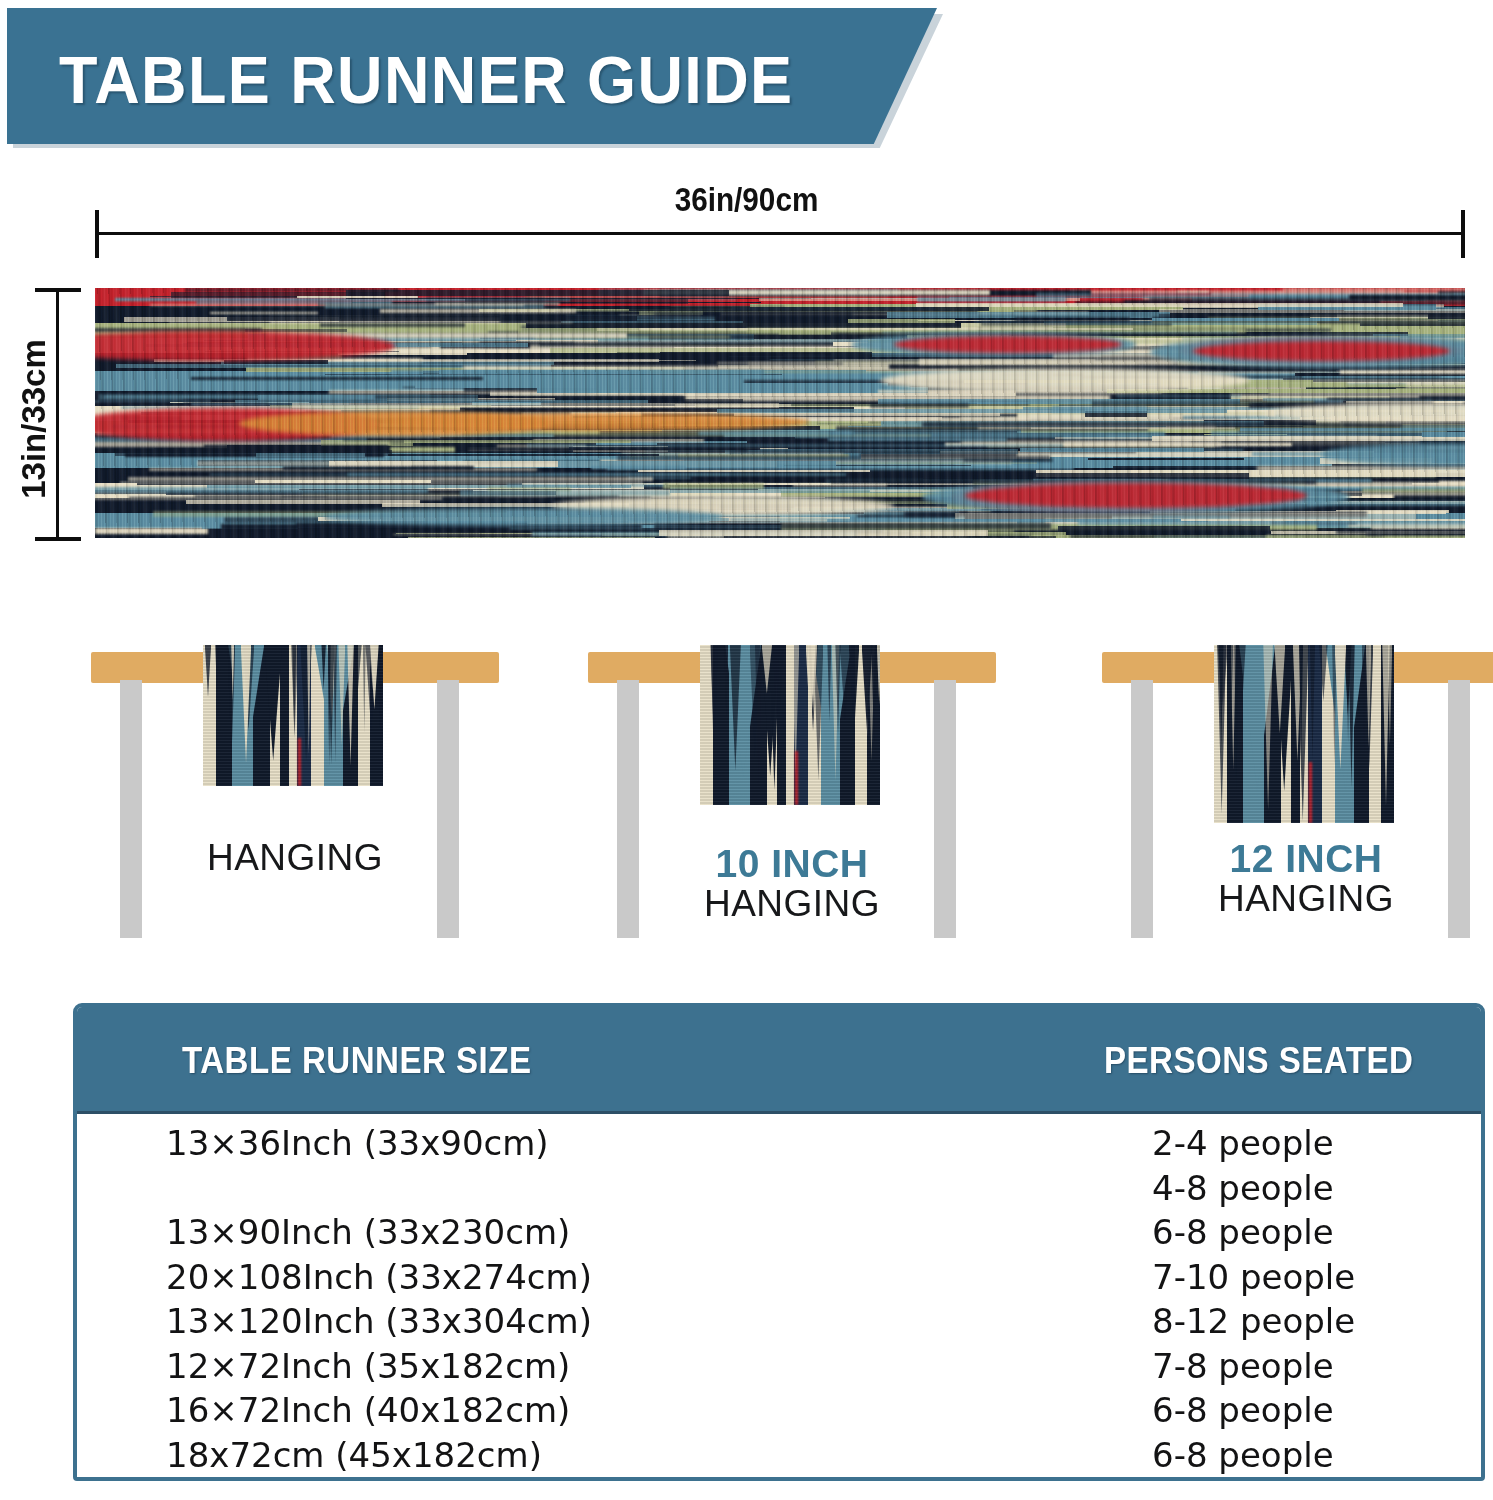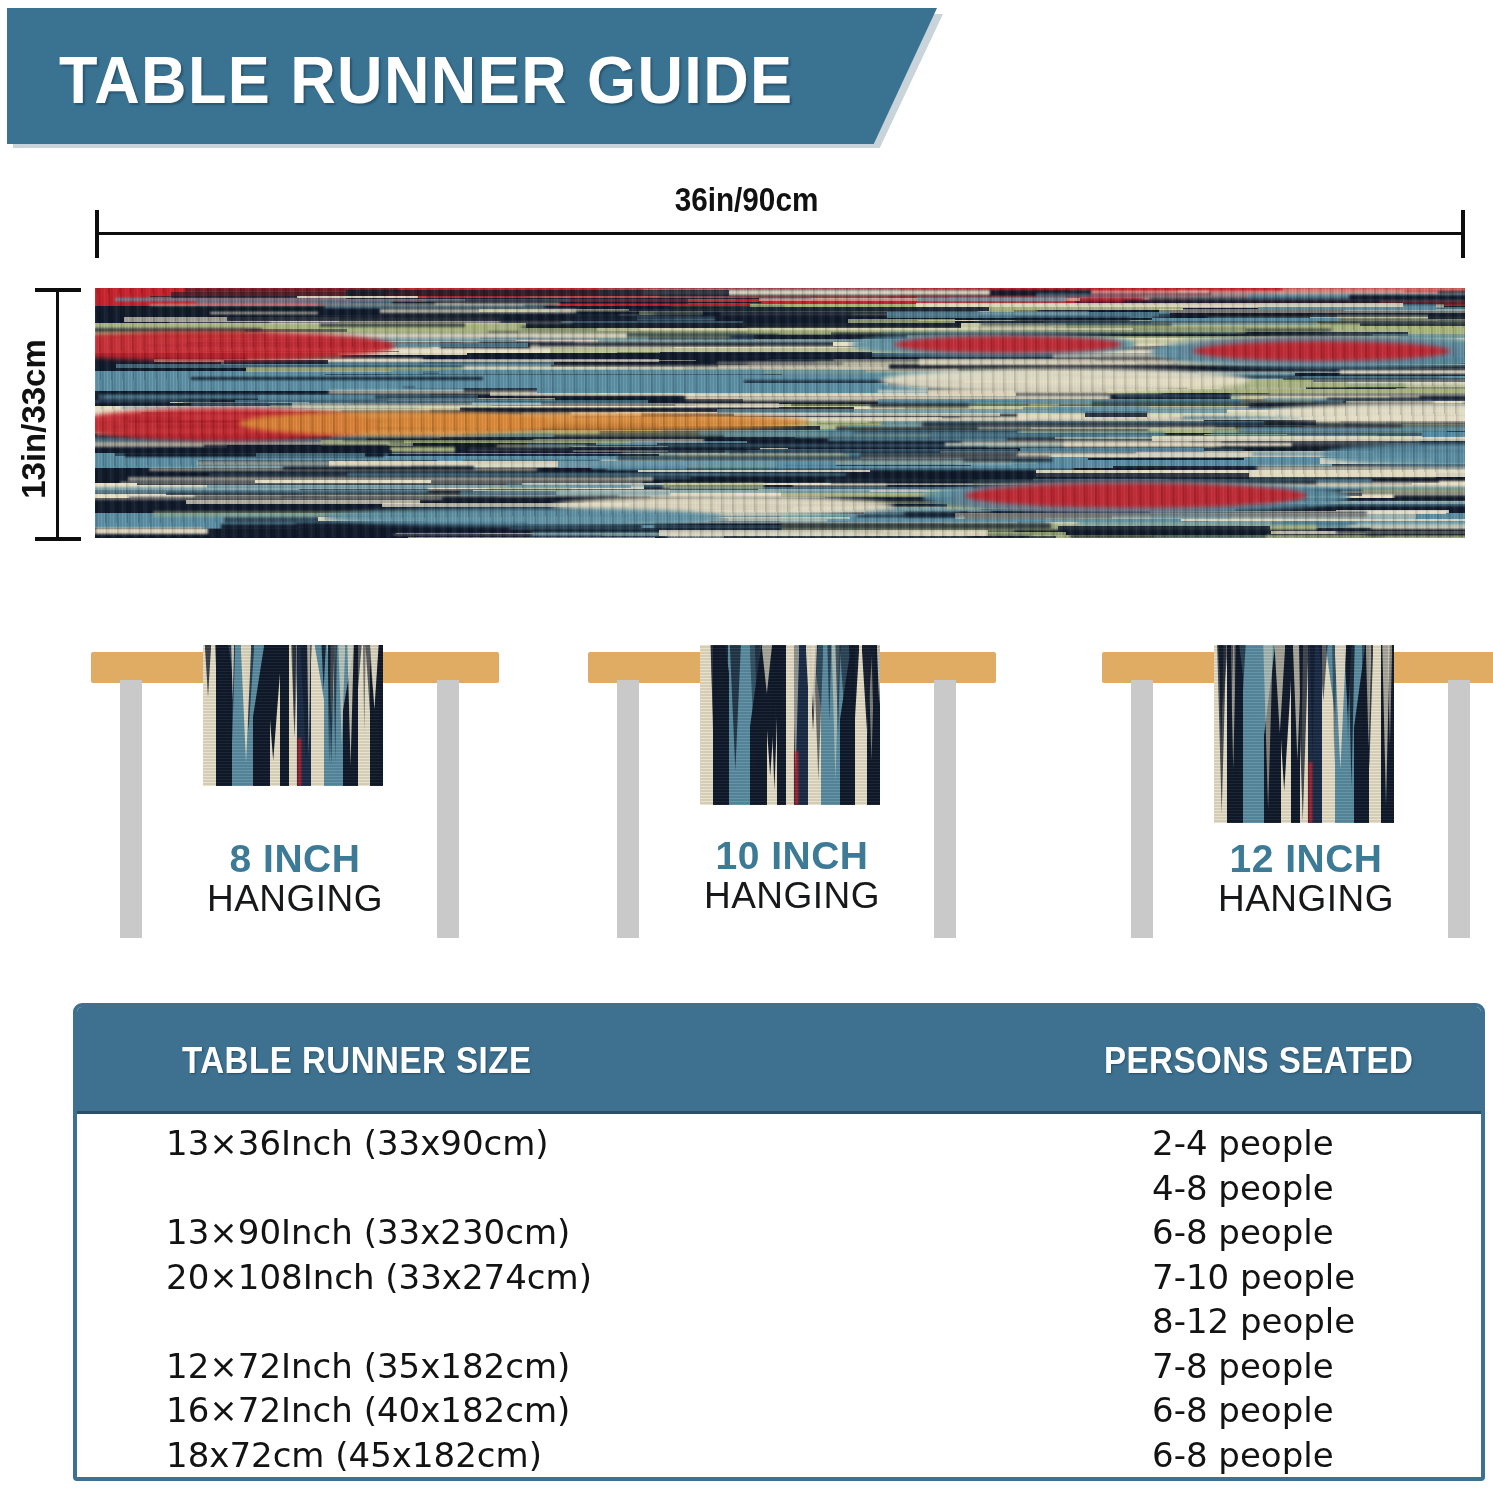--- a/index.html
+++ b/index.html
@@ -854,21 +854,20 @@
       <div style="position: absolute; top: 0px; left: 82.9399%; width: 5.23689%; height: 39.9112%; background: rgb(16, 26, 43); opacity: 0.66; clip-path: polygon(0px 0px, 100% 0px, 50% 100%); filter: blur(0.6px);"></div>
       <div style="position: absolute; top: 0px; left: 80.1925%; width: 3.58293%; height: 85.4336%; background: rgb(232, 224, 200); opacity: 0.85; clip-path: polygon(0px 0px, 100% 0px, 50% 100%); filter: blur(0.6px);"></div>
       <div style="position: absolute; top: 0px; left: 97.6998%; width: 2.09864%; height: 98.4537%; background: rgb(16, 26, 43); opacity: 0.53; clip-path: polygon(0px 0px, 100% 0px, 50% 100%); filter: blur(0.6px);"></div>
       <div style="position: absolute; top: 0px; left: 69.4117%; width: 3.58074%; height: 84.5955%; background: rgb(16, 26, 43); opacity: 0.74; clip-path: polygon(0px 0px, 100% 0px, 50% 100%); filter: blur(0.6px);"></div>
       <div style="position: absolute; top: 0px; left: 92.8243%; width: 4.77046%; height: 45.7208%; background: rgb(232, 224, 200); opacity: 0.95; clip-path: polygon(0px 0px, 100% 0px, 50% 100%); filter: blur(0.6px);"></div>
       <div style="position: absolute; top: 0px; left: 1.03133%; width: 3.51664%; height: 36.7121%; background: rgb(16, 26, 43); opacity: 0.8; clip-path: polygon(0px 0px, 100% 0px, 50% 100%); filter: blur(0.6px);"></div>
       <div style="position: absolute; left: 52.5%; bottom: 0px; width: 2.2%; height: 34%; background: rgb(196, 34, 44); filter: blur(0.8px);"></div>
       <div class="vweave"></div>
     </div>
   <div class="fig-caption" style="top:209px;">
-    <div class="cap-top">8 INCH</div>
     <div class="cap-bot">HANGING</div>
   </div>
 </div>
 
 <div class="table-fig t2">
   <div class="tabletop" style="left:6px;width:408px;"></div>
   <div class="tableleg" style="left:35px;height:258px;"></div>
   <div class="tableleg" style="left:352px;height:258px;"></div>
   <div class="drape" style="left: 118px; top: 15px; width: 180px; height: 160px; background: rgb(16, 26, 43);">
       <div class="vstripe" style="left: 0%; width: 7%; background: rgb(232, 224, 200);"></div>
@@ -909,21 +908,21 @@
       <div style="position: absolute; top: 0px; left: 62.9634%; width: 5.60004%; height: 84.5816%; background: rgb(16, 26, 43); opacity: 0.57; clip-path: polygon(0px 0px, 100% 0px, 50% 100%); filter: blur(0.6px);"></div>
       <div style="position: absolute; top: 0px; left: 89.8114%; width: 6.02797%; height: 54.8162%; background: rgb(16, 26, 43); opacity: 0.97; clip-path: polygon(0px 0px, 100% 0px, 50% 100%); filter: blur(0.6px);"></div>
       <div style="position: absolute; top: 0px; left: 58.7047%; width: 5.54664%; height: 56.3336%; background: rgb(232, 224, 200); opacity: 0.95; clip-path: polygon(0px 0px, 100% 0px, 50% 100%); filter: blur(0.6px);"></div>
       <div style="position: absolute; top: 0px; left: 70.786%; width: 2.14677%; height: 48.0521%; background: rgb(16, 26, 43); opacity: 0.64; clip-path: polygon(0px 0px, 100% 0px, 50% 100%); filter: blur(0.6px);"></div>
       <div style="position: absolute; top: 0px; left: 82.6232%; width: 5.91998%; height: 55.4027%; background: rgb(16, 26, 43); opacity: 0.98; clip-path: polygon(0px 0px, 100% 0px, 50% 100%); filter: blur(0.6px);"></div>
       <div style="position: absolute; top: 0px; left: 61.6813%; width: 3.36852%; height: 46.054%; background: rgb(232, 224, 200); opacity: 0.82; clip-path: polygon(0px 0px, 100% 0px, 50% 100%); filter: blur(0.6px);"></div>
       <div style="position: absolute; top: 0px; left: 30.5331%; width: 4.06886%; height: 87.8479%; background: rgb(16, 26, 43); opacity: 0.56; clip-path: polygon(0px 0px, 100% 0px, 50% 100%); filter: blur(0.6px);"></div>
       <div style="position: absolute; left: 52.5%; bottom: 0px; width: 2.2%; height: 34%; background: rgb(196, 34, 44); filter: blur(0.8px);"></div>
       <div class="vweave"></div>
     </div>
-  <div class="fig-caption" style="top:206px;">
+  <div class="fig-caption" style="top:214px;">
     <div class="cap-top">10 INCH</div>
     <div class="cap-bot">HANGING</div>
   </div>
 </div>
 
 <div class="table-fig t3">
   <div class="tabletop" style="left:6px;width:408px;"></div>
   <div class="tableleg" style="left:35px;height:258px;"></div>
   <div class="tableleg" style="left:352px;height:258px;"></div>
   <div class="drape" style="left: 118px; top: 15px; width: 180px; height: 178px; background: rgb(16, 26, 43);">
@@ -993,20 +992,21 @@
       </div>
       <div class="st-row">
         <div class="st-size">13×90Inch  (33x230cm)</div>
         <div class="st-people">6-8 people</div>
       </div>
       <div class="st-row">
         <div class="st-size">20×108Inch  (33x274cm)</div>
         <div class="st-people">7-10 people</div>
       </div>
       <div class="st-row">
+        <div class="st-size">13×120Inch  (33x304cm)</div>
         <div class="st-people">8-12 people</div>
       </div>
       <div class="st-row">
         <div class="st-size">12×72Inch (35x182cm)</div>
         <div class="st-people">7-8 people</div>
       </div>
       <div class="st-row">
         <div class="st-size">16×72Inch (40x182cm)</div>
         <div class="st-people">6-8 people</div>
       </div>

